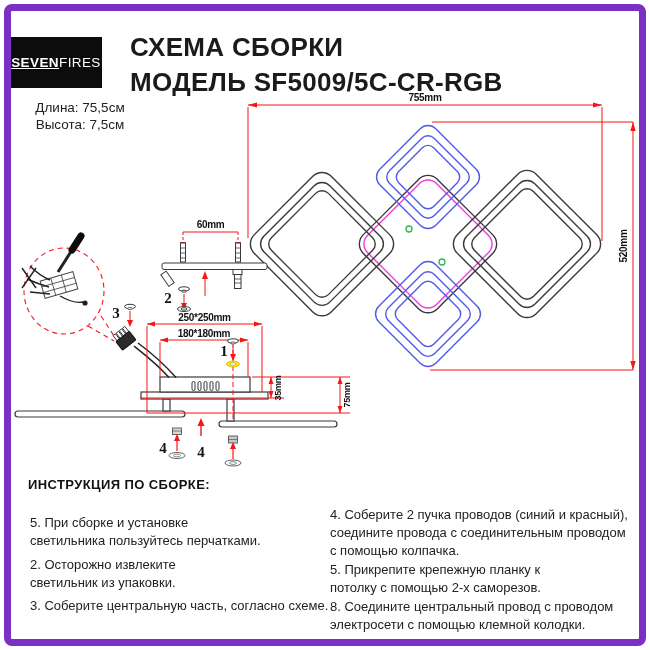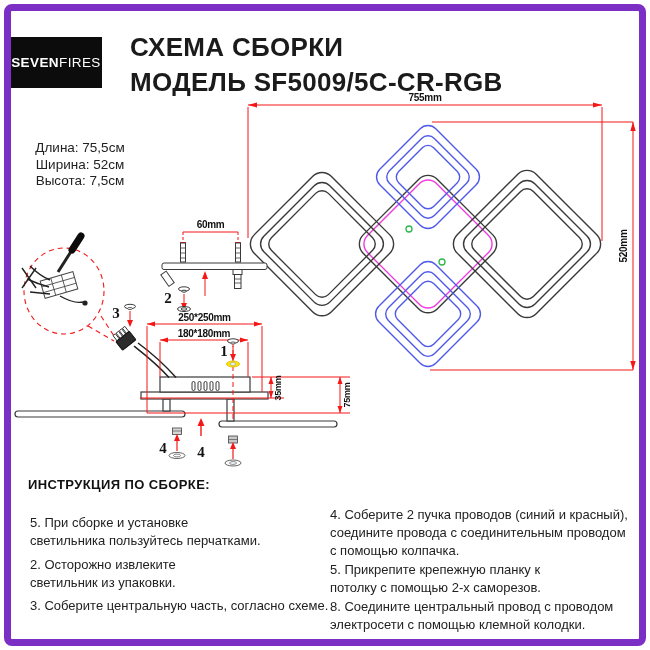--- a/index.html
+++ b/index.html
@@ -1,22 +1,22 @@
 <!DOCTYPE html>
 <html><head>
 <meta charset="utf-8">
 <style>
   html,body{margin:0;padding:0;}
   body{width:650px;height:650px;background:#fff;font-family:"Liberation Sans","DejaVu Sans",sans-serif;position:relative;overflow:hidden;}
   .frame{position:absolute;left:4px;top:4px;right:4px;bottom:4px;border:7px solid #7c2fc4;border-radius:8px;pointer-events:none;z-index:5;}
   .abs{position:absolute;}
   .logo{left:10px;top:37px;width:92px;height:51px;background:#0c0c0c;color:#fff;display:flex;align-items:center;justify-content:center;font-size:13.5px;letter-spacing:.4px;z-index:2;}
-  .logo .b{font-weight:bold;}
+  .logo .b{font-weight:bold;text-decoration:underline;}
   .title{left:130px;top:30px;font-size:26px;font-weight:bold;color:#1b1b1b;line-height:1.35;letter-spacing:.3px;z-index:2;white-space:pre-line;}
-  .specs{left:20px;top:100px;width:120px;font-size:13.5px;color:#222;text-align:center;line-height:1.24;z-index:2;margin-top:40px;}
+  .specs{left:20px;top:100px;width:120px;font-size:13.5px;color:#222;text-align:center;line-height:1.24;z-index:2;}
   .instr-heading{left:28px;top:477px;font-size:13px;font-weight:bold;color:#111;letter-spacing:.4px;z-index:2;}
   .instr{font-size:13px;color:#222;line-height:1.38;white-space:pre-line;z-index:2;}
   .i1{left:30px;top:514px;width:300px;}
   .i2{left:30px;top:556px;width:300px;}
   .i3{left:30px;top:597px;width:310px;}
   .i4{left:330px;top:506px;width:310px;}
   .i5{left:330px;top:561px;width:310px;}
   .i6{left:330px;top:598px;width:310px;}
   svg.diagram{position:absolute;left:0;top:0;z-index:1;}
   svg text.dim{font-family:"Liberation Sans","DejaVu Sans",sans-serif;font-size:10px;font-weight:bold;fill:#111;letter-spacing:-.3px;}
@@ -31,21 +31,20 @@
 <div class="abs logo">
   <span class="b">SEVEN</span>
     <span>FIRES</span>
 </div>
 
 <div class="abs title">СХЕМА СБОРКИ
 МОДЕЛЬ SF5009/5C-CR-RGB</div>
 
 <div class="abs specs">
   <div>Длина: 75,5см</div>
-  <div>Ширина: 52см</div>
   <div>Высота: 7,5см</div>
 </div>
 
 <svg class="diagram" width="650" height="650" viewBox="0 0 650 650">
 
   <g fill="none" stroke-width="1.4">
 
     <g>
       <rect x="375.7" y="191.7" width="104.7" height="104.7" rx="13" stroke="#3a3a3a" transform="rotate(45 428 244)"></rect>
       <rect x="379.2" y="195.2" width="97.6" height="97.6" rx="12" stroke="#ee3cdf" transform="rotate(45 428 244)"></rect>

